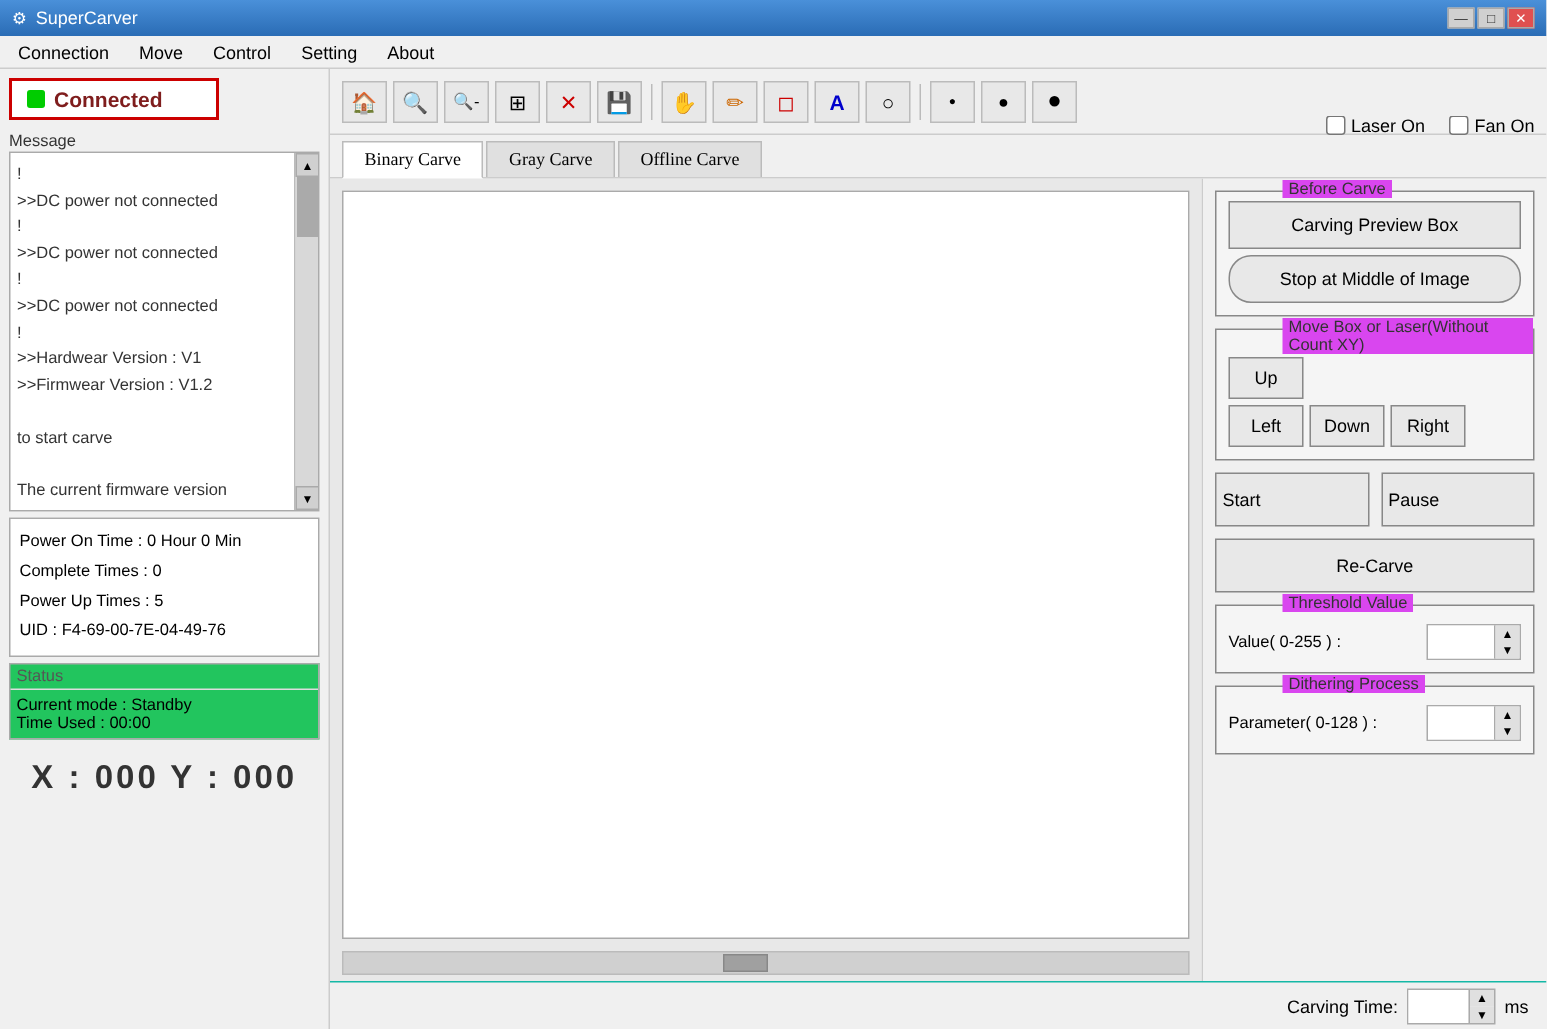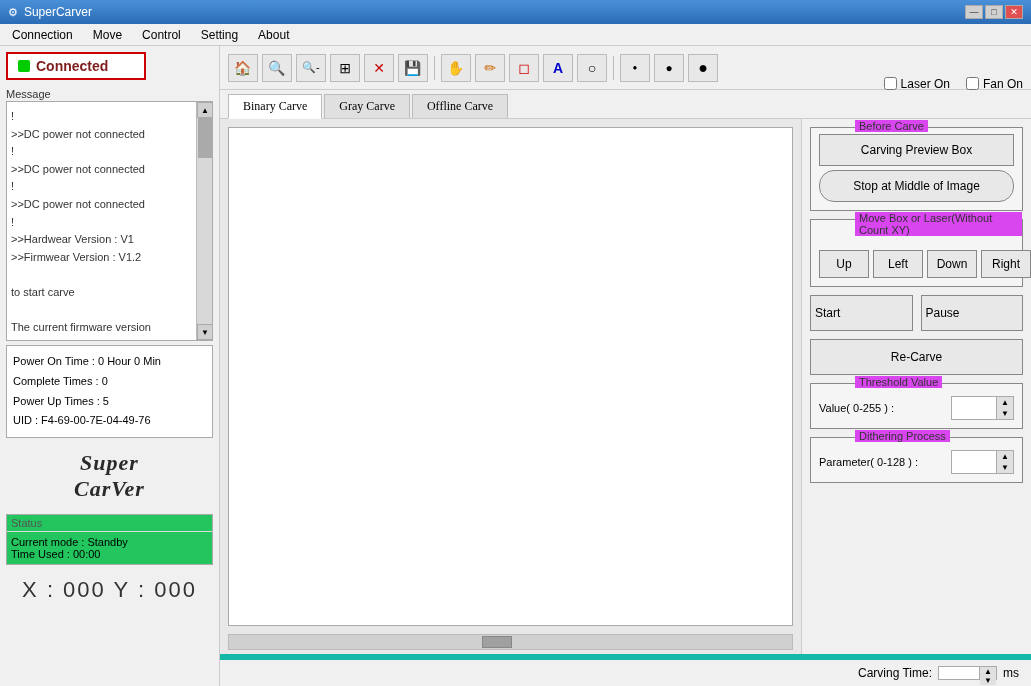--- a/index.html
+++ b/index.html
@@ -120,21 +120,21 @@
       color: #555;
       padding: 2px 4px;
       border-bottom: 1px solid #ddd;
     }
     .status-content {
       padding: 4px;
       font-size: 11px;
     }
     .xy-display {
       font-size: 22px;
-      font-weight: normal;
+      font-weight: bold;
       color: #333;
       text-align: center;
       padding: 8px 0;
       letter-spacing: 2px;
     }
     .right-panel {
       flex: 1;
       display: flex;
       flex-direction: column;
     }
@@ -266,24 +266,24 @@
       border: 1px solid #888;
       background: #e8e8e8;
       cursor: pointer;
       font-size: 12px;
       text-align: center;
       margin-bottom: 4px;
     }
     .action-btn:last-child { margin-bottom: 0; border-radius: 15px; }
     .dir-buttons {
       display: flex;
-      flex-direction: row;
-      align-items: center;
+      flex-direction: column;
+      align-items: flex-start;
       gap: 4px;
-      margin-top: 24px;
+      margin-top: 12px;
     }
     .dir-row {
       display: flex;
       gap: 4px;
       align-items: center;
     }
     .dir-btn {
       width: 50px;
       padding: 6px 4px;
       border: 1px solid #888;
@@ -349,23 +349,24 @@
       border: none;
       cursor: pointer;
       font-size: 8px;
       display: flex;
       align-items: center;
       justify-content: center;
       padding: 0;
     }
     .carving-time-bar {
       background: #f0f0f0;
-      border-top: 6px solid #14b8a6;
+      border-top: 1px solid #14b8a6;
       padding: 6px 12px;
       display: flex;
+      align-items: center;
       justify-content: flex-end;
       gap: 6px;
       font-size: 12px;
       height: 32px;
     }
     .message-wrapper {
       position: relative;
       border: 1px solid #aaa;
       background: white;
       height: 240px;
@@ -473,26 +474,20 @@
       </div>
     </div>
 
     <div class="info-section">
       <div>Power On Time : 0 Hour 0 Min</div>
       <div>Complete Times : 0</div>
       <div>Power Up Times : 5</div>
       <div>UID : F4-69-00-7E-04-49-76</div>
     </div>
 
-    <div class="logo-section">
-      <div class="logo-text">
-        <span>Super</span><br>
-        <span>CarVer</span>
-      </div>
-    </div>
 
     <div class="status-section">
       <div class="status-label">Status</div>
       <div class="status-content">
         <div>Current mode : Standby</div>
         <div>Time Used :  00:00</div>
       </div>
     </div>
 
     <div class="xy-display">X : 000  Y : 000</div>

